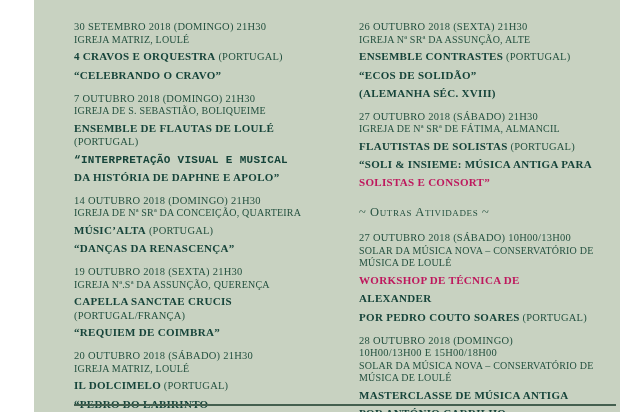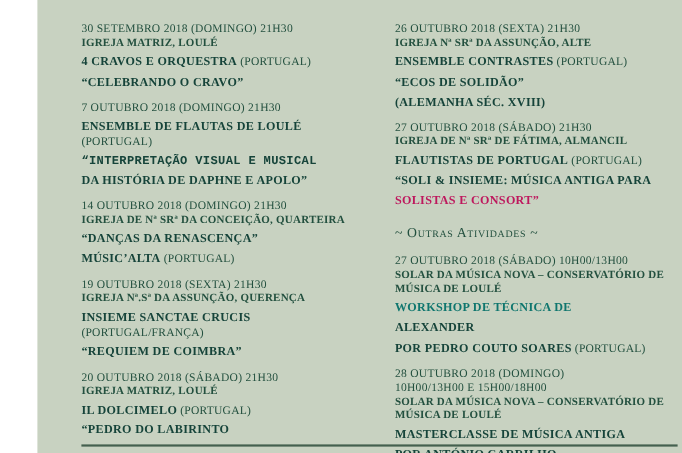--- a/index.html
+++ b/index.html
@@ -11,21 +11,21 @@
     font-family: "Liberation Serif", "DejaVu Serif", serif;
   }
   .col { position: absolute; top: 21px; }
   .col-left  { left: 40px;  width: 272px; }
   .col-right { left: 325px; width: 288px; }
   .event { margin-bottom: 10px; }
   .event.section { margin-top: 12px; margin-bottom: 12px; }
   .line { white-space: nowrap; }
   
   .d  { font-size: 10.5px; line-height: 12.5px; letter-spacing: 0.25px; display: block; }
-  .v  { font-size: 10px;   line-height: 12.5px; letter-spacing: 0.2px;  display: block; font-weight: bold; }
+  .v  { font-size: 10px;   line-height: 12.5px; letter-spacing: 0.2px;  display: block; }
   .p  { font-size: 10.5px; line-height: 12.5px; letter-spacing: 0.2px;  display: block; }
   .a  { font-size: 11px; line-height: 15.5px; letter-spacing: 0.3px;  font-weight: bold; }
   .t  { font-size: 11px;   line-height: 14px;   letter-spacing: 0.3px;  font-weight: bold; }
   .s  { font-size: 10.5px; letter-spacing: 0.2px; font-weight: normal; }
   .sc { font-size: 12.5px; line-height: 13px; font-variant: small-caps; letter-spacing: 0.6px; }
   .rule {
     position: absolute;
     left: 40px;
     top: 404px;
     width: 542px;
@@ -44,45 +44,48 @@
         <div class="line">
           <span class="v">IGREJA MATRIZ, LOULÉ</span>
         </div>
         <div class="line"><span class="a" style="color: rgb(22, 68, 58);">4 CRAVOS E ORQUESTRA</span><span class="s" style="color: rgb(35, 80, 63);"> (PORTUGAL)</span></div>
         <div class="line"><span class="t" style="color: rgb(22, 68, 58);">“CELEBRANDO O CRAVO”</span></div>
       </div>
       <div class="event">
         <div class="line">
           <span class="d">7 OUTUBRO 2018 (DOMINGO) 21H30</span>
         </div>
+        <div class="line">
+          <span class="v">IGREJA DE S. SEBASTIÃO, BOLIQUEIME</span>
+        </div>
         <div class="line"><span class="a" style="color: rgb(22, 68, 58);">ENSEMBLE DE FLAUTAS DE LOULÉ</span></div>
         <div class="line">
           <span class="p">(PORTUGAL)</span>
         </div>
         <div class="line"><span class="t" style="color: rgb(22, 68, 58); font-family: Liberation Mono, monospace;">“INTERPRETAÇÃO VISUAL E MUSICAL</span></div>
         <div class="line"><span class="t" style="color: rgb(22, 68, 58);">DA HISTÓRIA DE DAPHNE E APOLO”</span></div>
       </div>
       <div class="event">
         <div class="line">
           <span class="d">14 OUTUBRO 2018 (DOMINGO) 21H30</span>
         </div>
         <div class="line">
           <span class="v">IGREJA DE Nª SRª DA CONCEIÇÃO, QUARTEIRA</span>
         </div>
+        <div class="line"><span class="a" style="color: rgb(22, 68, 58);">MÚSIC’ALTA</span><span class="s" style="color: rgb(35, 80, 63);"> (PORTUGAL)</span></div>
         <div class="line"><span class="t" style="color: rgb(22, 68, 58);">“DANÇAS DA RENASCENÇA”</span></div>
-        <div class="line"><span class="a" style="color: rgb(22, 68, 58);">MÚSIC’ALTA</span><span class="s" style="color: rgb(35, 80, 63);"> (PORTUGAL)</span></div>
       </div>
       <div class="event">
         <div class="line">
           <span class="d">19 OUTUBRO 2018 (SEXTA) 21H30</span>
         </div>
         <div class="line">
           <span class="v">IGREJA Nª.Sª DA ASSUNÇÃO, QUERENÇA</span>
         </div>
-        <div class="line"><span class="a" style="color: rgb(22, 68, 58);">INSIEME SANCTAE CRUCIS</span></div>
+        <div class="line"><span class="a" style="color: rgb(22, 68, 58);">CAPELLA SANCTAE CRUCIS</span></div>
         <div class="line">
           <span class="p">(PORTUGAL/FRANÇA)</span>
         </div>
         <div class="line"><span class="t" style="color: rgb(22, 68, 58);">“REQUIEM DE COIMBRA”</span></div>
       </div>
       <div class="event">
         <div class="line">
           <span class="d">20 OUTUBRO 2018 (SÁBADO) 21H30</span>
         </div>
         <div class="line">
@@ -105,38 +108,38 @@
         <div class="line"><span class="t" style="color: rgb(22, 68, 58);">“ECOS DE SOLIDÃO”</span></div>
         <div class="line"><span class="t" style="color: rgb(22, 68, 58);">(ALEMANHA SÉC. XVIII)</span></div>
       </div>
       <div class="event">
         <div class="line">
           <span class="d">27 OUTUBRO 2018 (SÁBADO) 21H30</span>
         </div>
         <div class="line">
           <span class="v">IGREJA DE Nª SRª DE FÁTIMA, ALMANCIL</span>
         </div>
-        <div class="line"><span class="a" style="color: rgb(22, 68, 58);">FLAUTISTAS DE PORTUGAL</span><span class="s" style="color: rgb(35, 80, 63);"> (PORTUGAL)</span></div>
+        <div class="line"><span class="a" style="color: rgb(22, 68, 58);">FLAUTISTAS DE SOLISTAS</span><span class="s" style="color: rgb(35, 80, 63);"> (PORTUGAL)</span></div>
         <div class="line"><span class="t" style="color: rgb(22, 68, 58);">“SOLI &amp; INSIEME: MÚSICA ANTIGA PARA</span></div>
         <div class="line"><span class="t" style="color: #be185d;">SOLISTAS E CONSORT”</span></div>
       </div>
       <div class="event section">
         <div class="line"><span class="sc">~ Outras Atividades ~</span></div>
       </div>
       <div class="event">
         <div class="line">
           <span class="d">27 OUTUBRO 2018 (SÁBADO) 10H00/13H00</span>
         </div>
         <div class="line">
           <span class="v">SOLAR DA MÚSICA NOVA – CONSERVATÓRIO DE</span>
         </div>
         <div class="line">
           <span class="v">MÚSICA DE LOULÉ</span>
         </div>
-        <div class="line"><span class="a" style="color: #0f766e; text-align: right;">WORKSHOP DE TÉCNICA DE</span></div>
+        <div class="line"><span class="a" style="color: #be185d; text-align: right;">WORKSHOP DE TÉCNICA DE</span></div>
         <div class="line"><span class="a" style="color: rgb(22, 68, 58);">ALEXANDER</span></div>
         <div class="line"><span class="t" style="color: rgb(22, 68, 58);">POR PEDRO COUTO SOARES</span><span class="s" style="color: rgb(35, 80, 63);"> (PORTUGAL)</span></div>
       </div>
       <div class="event">
         <div class="line">
           <span class="d">28 OUTUBRO 2018 (DOMINGO)</span>
         </div>
         <div class="line">
           <span class="d">10H00/13H00 E 15H00/18H00</span>
         </div>

